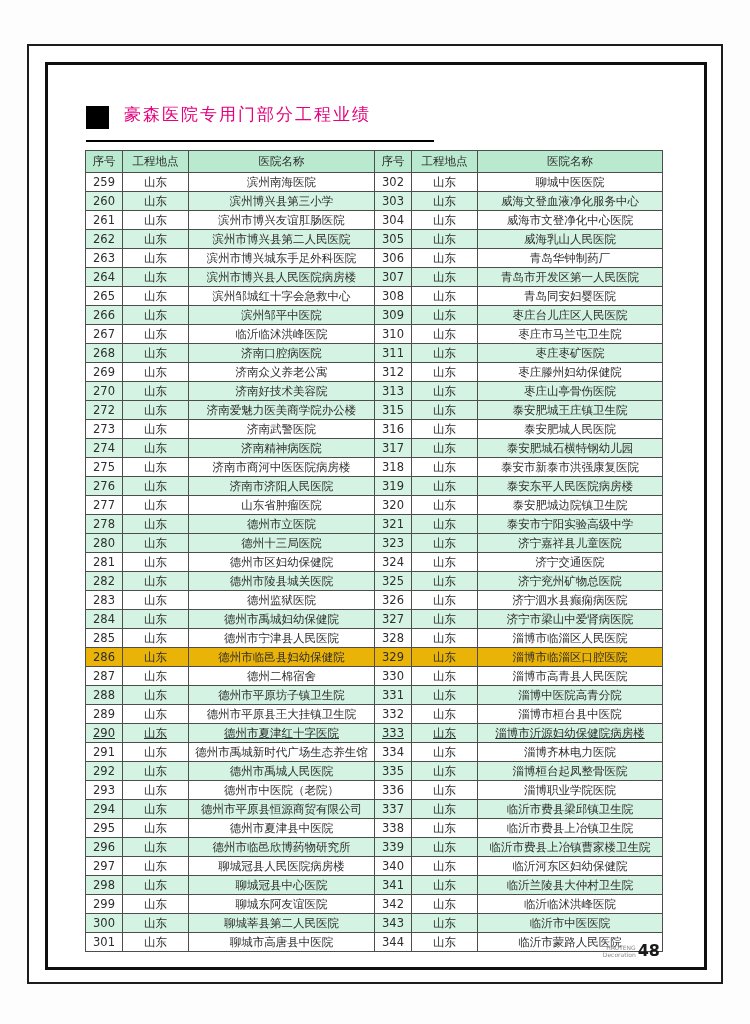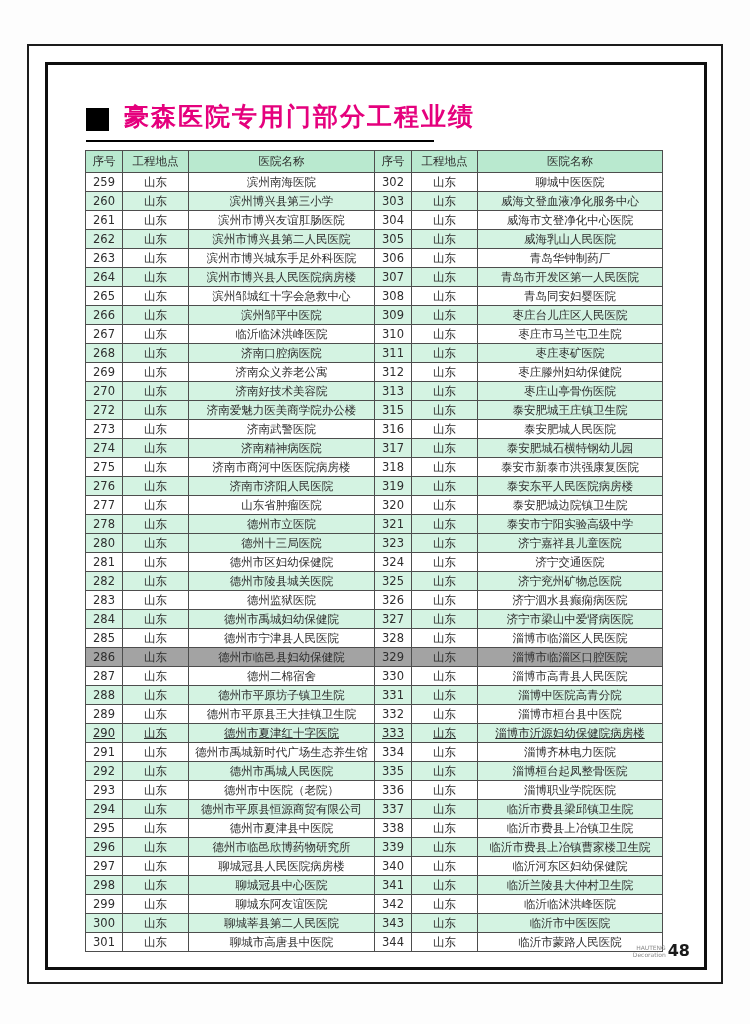--- a/index.html
+++ b/index.html
@@ -16,21 +16,21 @@
     position:absolute;left:45px;top:62px;width:656px;height:902px;
     border:3px solid #0f0f0f;background:#ffffff;
   }
   .title-row{
     position:absolute;left:86px;top:100px;display:flex;align-items:center;
   }
   .title-square{
     width:23px;height:23px;background:#000;margin-top:6px;flex:0 0 auto;
   }
   .page-title{
-    margin-left:15px;font-size:25px;font-weight:bold;letter-spacing:2px;
+    margin-left:15px;font-size:17px;font-weight:normal;letter-spacing:2px;
     white-space:nowrap;
   }
   .title-underline{
     position:absolute;left:86px;top:140px;width:348px;height:2px;background:#000;
   }
   table.performance{
     position:absolute;left:85px;top:150px;width:577px;
     border-collapse:collapse;table-layout:fixed;
     font-size:11.5px;color:#2e2e2e;
   }
@@ -38,21 +38,21 @@
   table.performance col.c-loc{width:66px;}
   table.performance col.c-name-l{width:186px;}
   table.performance col.c-name-r{width:185px;}
   table.performance th,table.performance td{
     border:1px solid #4d4d4d;text-align:center;vertical-align:middle;
     padding:0;height:18px;line-height:18px;overflow:hidden;white-space:nowrap;
     font-weight:normal;
   }
   table.performance thead th{height:21px;line-height:21px;}
   .footer{
-    position:absolute;left:598px;top:941px;width:92px;
+    position:absolute;left:568px;top:941px;width:92px;
     display:flex;align-items:center;justify-content:flex-end;
   }
   .brand{
     text-align:right;color:#8a8a8a;font-size:6px;line-height:7px;margin-right:2px;
   }
   .page-number{
     font-size:16px;font-weight:bold;color:#1a1a1a;
   }
 </style>
 </head>
@@ -280,21 +280,21 @@
         <td>济宁市梁山中爱肾病医院</td>
       </tr>
       <tr>
         <td>285</td>
         <td>山东</td>
         <td>德州市宁津县人民医院</td>
         <td>328</td>
         <td>山东</td>
         <td>淄博市临淄区人民医院</td>
       </tr>
-      <tr style="background: #a3a3a3; margin-left: 12px;">
+      <tr style="background: #eab308; margin-left: 12px;">
         <td>286</td>
         <td>山东</td>
         <td>德州市临邑县妇幼保健院</td>
         <td>329</td>
         <td>山东</td>
         <td>淄博市临淄区口腔医院</td>
       </tr>
       <tr>
         <td>287</td>
         <td>山东</td>

